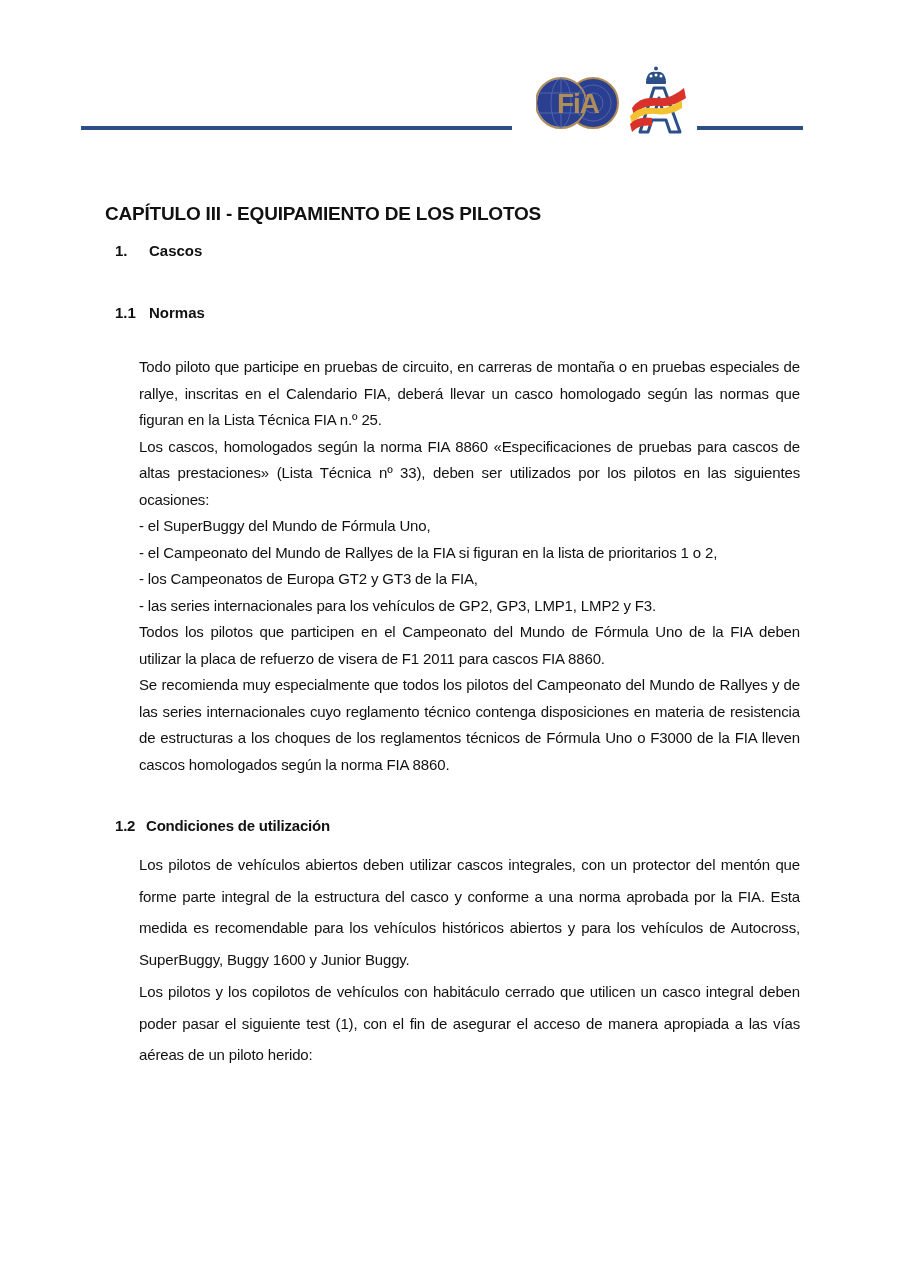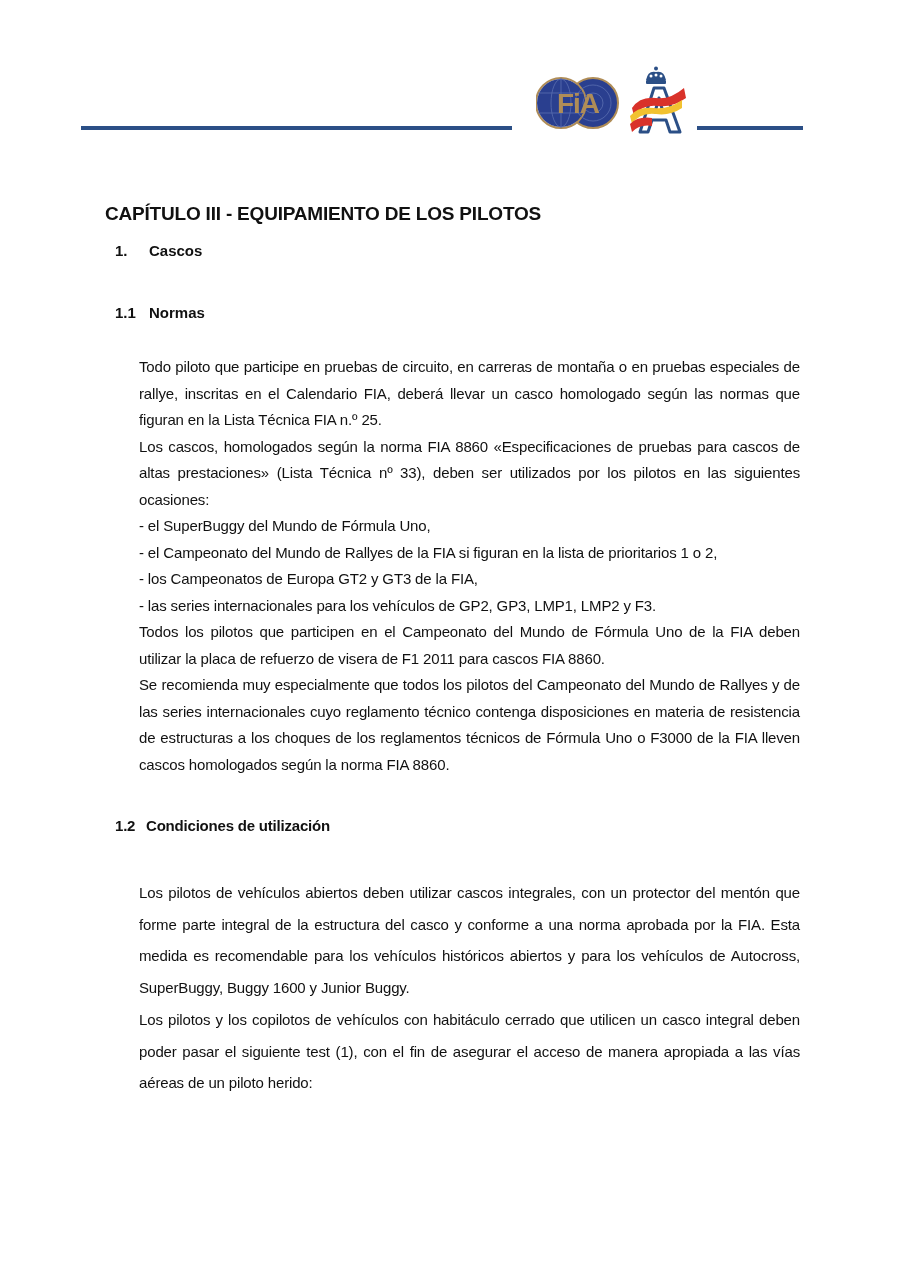--- a/index.html
+++ b/index.html
@@ -88,21 +88,21 @@
     }
     .body-block p {
       margin: 0;
     }
     .block-normas {
       top: 328px;
       line-height: 26.5px;
       margin-top: 26px;
     }
     .block-cond {
-      top: 877px;
+      top: 849px;
       line-height: 31.7px;
     }
     .list-line {
       text-align: left;
     }
   </style>
 </head>
 <body>
 
 <div class="header-rule-left"></div>

